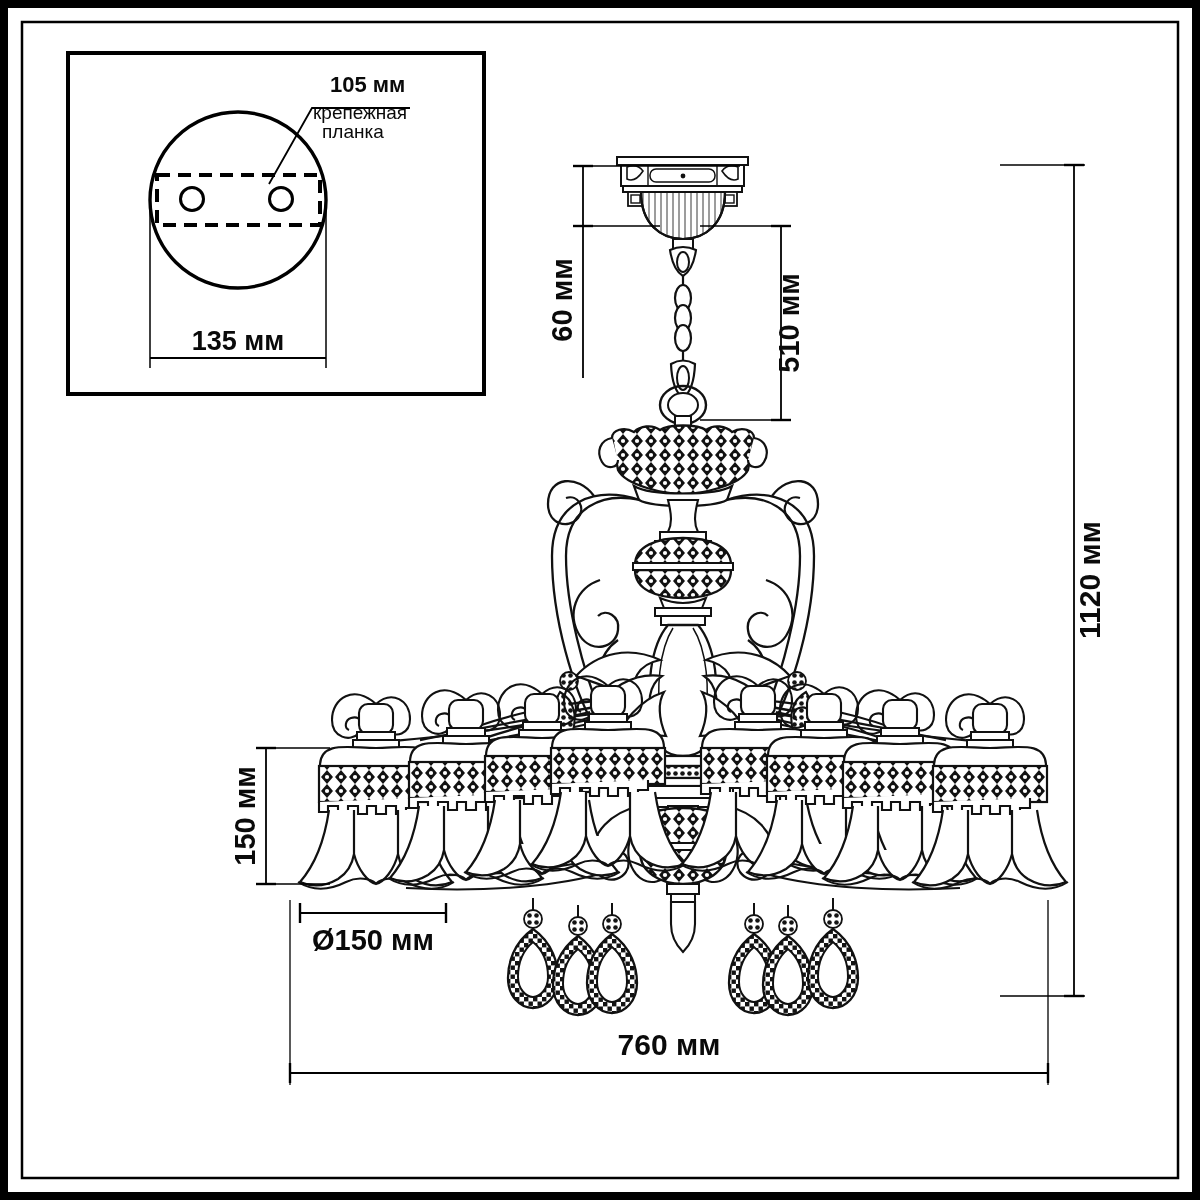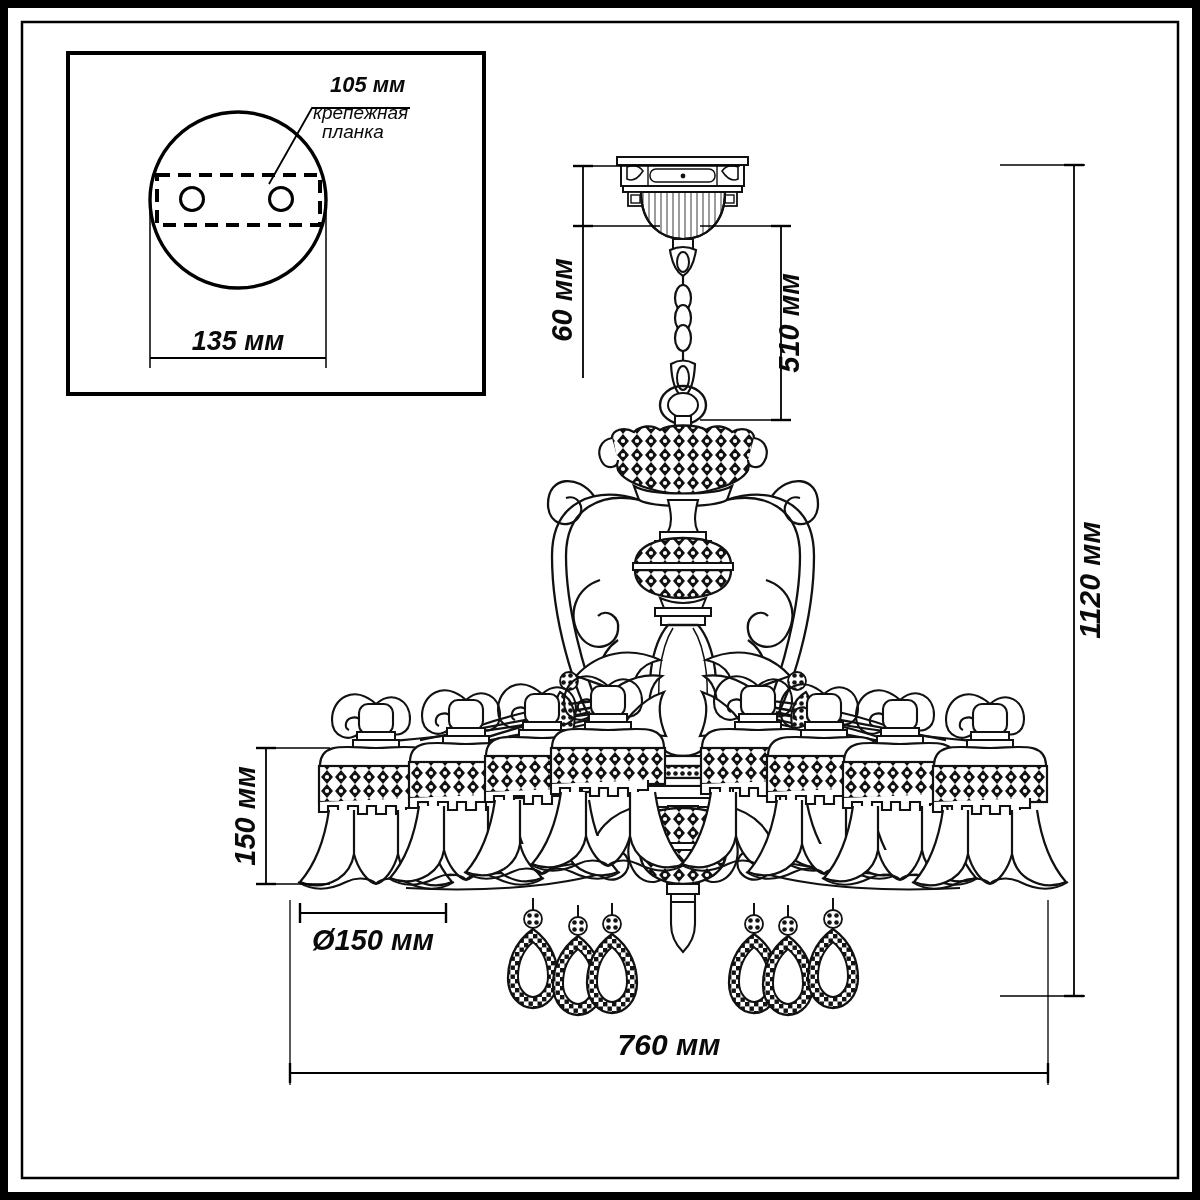--- a/index.html
+++ b/index.html
@@ -9,21 +9,20 @@
   }
   body {
     font-family: "Liberation Sans", sans-serif;
   }
   #sheet {
     position: relative;
     width: 1200px;
     height: 1200px;
     background: #ffffff;
     overflow: hidden;
-    font-style: italic;
   }
   #sheet svg {
     position: absolute;
     left: 0;
     top: 0;
   }
   .dimtext {
     font-family: "Liberation Sans", sans-serif;
     font-weight: 700;
     fill: #0a0a0a;

